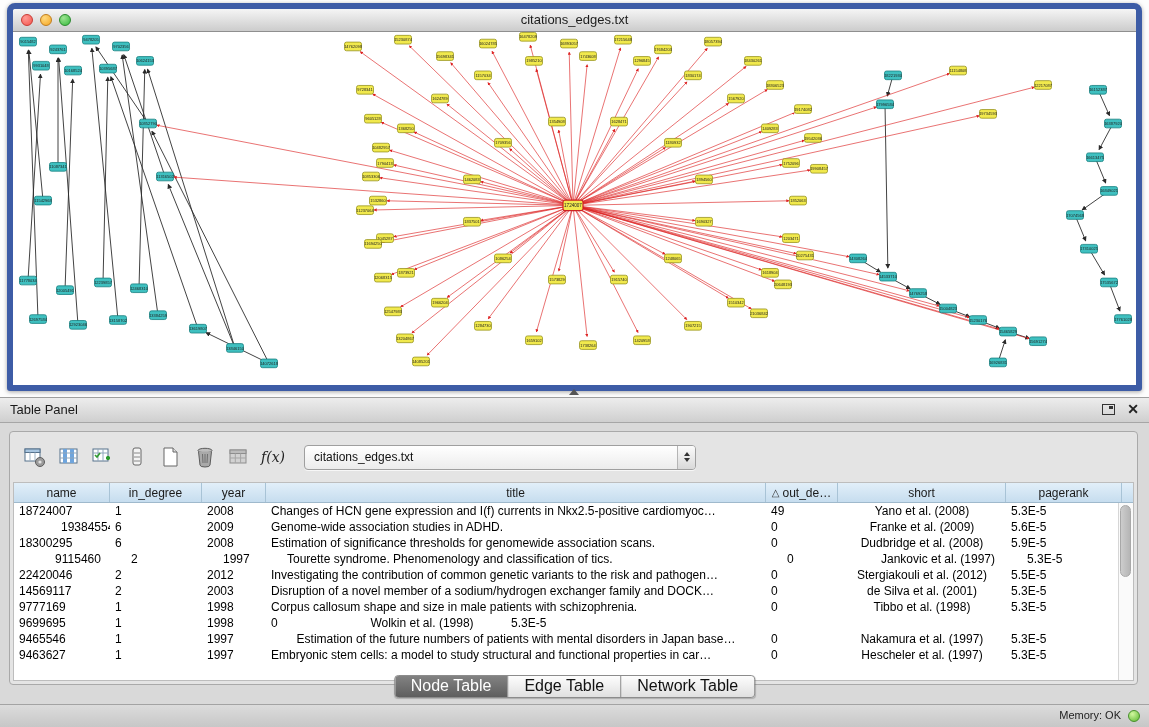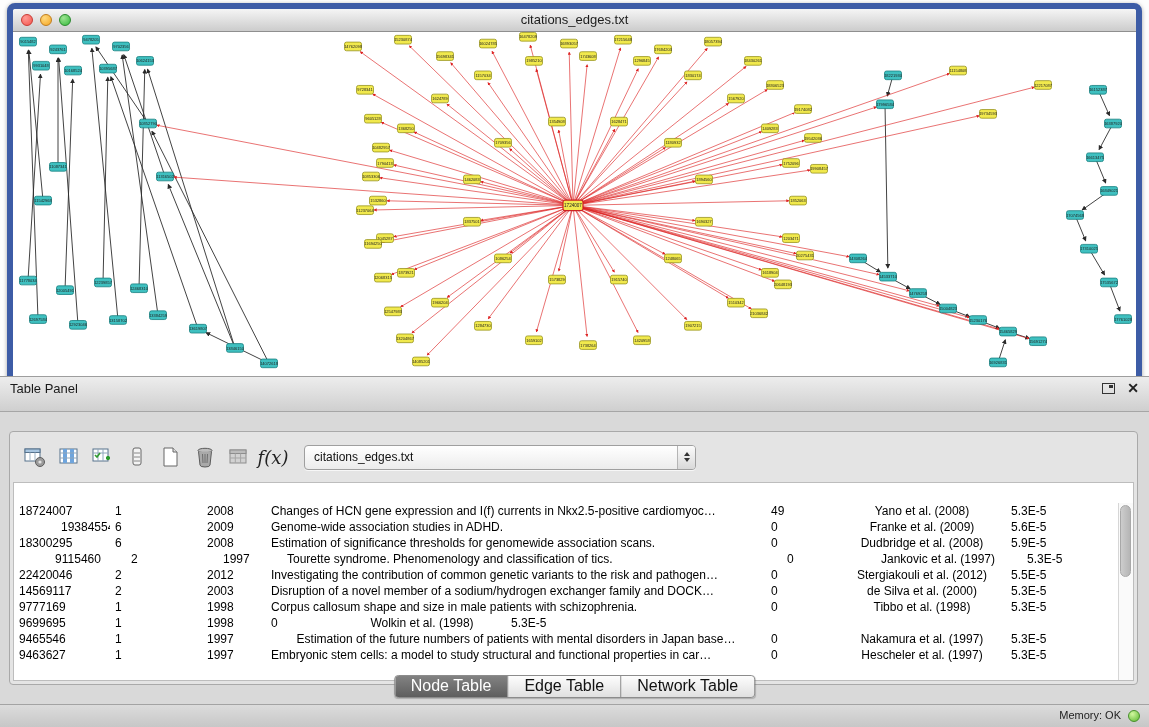--- a/index.html
+++ b/index.html
@@ -17,34 +17,34 @@
   .light.red{background:radial-gradient(circle at 35% 30%,#ff9a94,#f4554d);border:1px solid #c93a33;}
   .light.yellow{background:radial-gradient(circle at 35% 30%,#ffd97e,#f5a623);border:1px solid #c07d1d;}
   .light.green{background:radial-gradient(circle at 35% 30%,#9ee493,#35ba3c);border:1px solid #2a8a2e;}
   .wtitle{display:block;text-align:center;line-height:21px;font-size:13px;color:#1c1c1c;}
   .net-content{position:relative;width:100%;height:341px;overflow:hidden;background:#fff;}
   .net-content svg{position:absolute;inset:0;}
   .graph-node text{pointer-events:none;}
   .split-handle{position:absolute;left:569px;top:389px;width:0;height:0;
       border-left:5px solid transparent;border-right:5px solid transparent;border-bottom:6px solid #555;}
   
-  .tp-header{position:absolute;top:376px;left:0;width:1149px;height:36px;
+  .tp-header{position:absolute;top:397px;left:0;width:1149px;height:26px;
       background:linear-gradient(#ededed,#cfcfcf);border-top:1px solid #9e9e9e;
       border-bottom:1px solid #a6a6a6;box-sizing:border-box;}
   .tp-title{position:absolute;left:10px;top:0;line-height:24px;font-size:13px;color:#1a1a1a;}
   .tp-actions{position:absolute;right:10px;top:4px;display:flex;gap:12px;align-items:center;}
   .float-ic{width:13px;height:11px;border:1.5px solid #333;display:inline-block;position:relative;box-sizing:border-box;}
   .float-ic:before{content:"";position:absolute;right:1px;top:1px;width:4px;height:3px;background:#333;}
   .close-ic{font-size:14px;font-weight:bold;color:#222;line-height:14px;cursor:default;}
   
   .panel-box{position:absolute;top:431px;left:9px;width:1129px;height:254px;
       background:#e4e4e4;border:1px solid #a9a9a9;border-radius:4px;box-sizing:border-box;}
   .toolbar{height:50px;display:flex;align-items:center;padding-left:12px;gap:8px;}
   .tbtn{width:26px;height:26px;display:inline-flex;align-items:center;justify-content:center;}
-  .fx{font-family:"DejaVu Serif",serif;font-style:italic;font-size:18px;color:#222;}
+  .fx{font-family:"DejaVu Serif",serif;font-style:italic;font-size:14px;color:#222;}
   .dropdown{margin-left:10px;width:390px;height:23px;background:linear-gradient(#ffffff,#ececec);
       border:1px solid #9f9f9f;border-radius:4px;position:relative;display:flex;align-items:center;
       box-shadow:0 1px 0 rgba(255,255,255,.7);}
   .dd-text{padding-left:9px;font-size:12px;color:#111;}
   .dd-step{position:absolute;right:0;top:0;width:17px;height:100%;border-left:1px solid #b5b5b5;
       background:linear-gradient(#fbfbfb,#d9d9d9);border-radius:0 3px 3px 0;
       display:flex;flex-direction:column;align-items:center;justify-content:center;gap:2px;}
   .dd-step i{display:block;width:0;height:0;border-left:3.5px solid transparent;border-right:3.5px solid transparent;}
   .dd-step i.up{border-bottom:4px solid #333;}
   .dd-step i.down{border-top:4px solid #333;}
@@ -723,20 +723,44 @@
     <div class="dropdown">
       <span class="dd-text">citations_edges.txt</span>
       <span class="dd-step">
           <i class="up"></i>
           <i class="down"></i>
         </span>
     </div>
   </div>
 
   <div class="table-wrap">
+    <div class="thead" id="thead">
+        <div class="th" style="width: 96px;">
+          <span>name</span>
+        </div>
+        <div class="th" style="width: 92px;">
+          <span>in_degree</span>
+        </div>
+        <div class="th" style="width: 64px;">
+          <span>year</span>
+        </div>
+        <div class="th" style="width: 500px;">
+          <span>title</span>
+        </div>
+        <div class="th" style="width: 72px;">
+          <span class="sort">△</span>
+          <span>out_de…</span>
+        </div>
+        <div class="th" style="width: 168px;">
+          <span>short</span>
+        </div>
+        <div class="th" style="width: 116px;">
+          <span>pagerank</span>
+        </div>
+      </div>
     <div class="tbody" id="tbody">
         <div class="tr">
           <div class="td" style="width: 96px; text-align: left;">18724007</div>
           <div class="td" style="width: 92px; text-align: left;">1</div>
           <div class="td" style="width: 64px; text-align: left;">2008</div>
           <div class="td" style="width: 500px; text-align: left;">Changes of HCN gene expression and I(f) currents in Nkx2.5-positive cardiomyoc…</div>
           <div class="td" style="width: 72px; text-align: left;">49</div>
           <div class="td" style="width: 168px; text-align: center;">Yano et al. (2008)</div>
           <div class="td" style="width: 116px; text-align: left;">5.3E-5</div>
         </div>
@@ -775,21 +799,21 @@
           <div class="td" style="width: 72px; text-align: left;">0</div>
           <div class="td" style="width: 168px; text-align: center;">Stergiakouli et al. (2012)</div>
           <div class="td" style="width: 116px; text-align: left;">5.5E-5</div>
         </div>
         <div class="tr">
           <div class="td" style="width: 96px; text-align: left;">14569117</div>
           <div class="td" style="width: 92px; text-align: left;">2</div>
           <div class="td" style="width: 64px; text-align: left;">2003</div>
           <div class="td" style="width: 500px; text-align: left;">Disruption of a novel member of a sodium/hydrogen exchanger family and DOCK…</div>
           <div class="td" style="width: 72px; text-align: left;">0</div>
-          <div class="td" style="width: 168px; text-align: center;">de Silva et al. (2000)</div>
+          <div class="td" style="width: 168px; text-align: center;">de Silva et al. (2001)</div>
           <div class="td" style="width: 116px; text-align: left;">5.3E-5</div>
         </div>
         <div class="tr">
           <div class="td" style="width: 96px; text-align: left;">9777169</div>
           <div class="td" style="width: 92px; text-align: left;">1</div>
           <div class="td" style="width: 64px; text-align: left;">1998</div>
           <div class="td" style="width: 500px; text-align: left;">Corpus callosum shape and size in male patients with schizophrenia.</div>
           <div class="td" style="width: 72px; text-align: left;">0</div>
           <div class="td" style="width: 168px; text-align: center;">Tibbo et al. (1998)</div>
           <div class="td" style="width: 116px; text-align: left;">5.3E-5</div>

